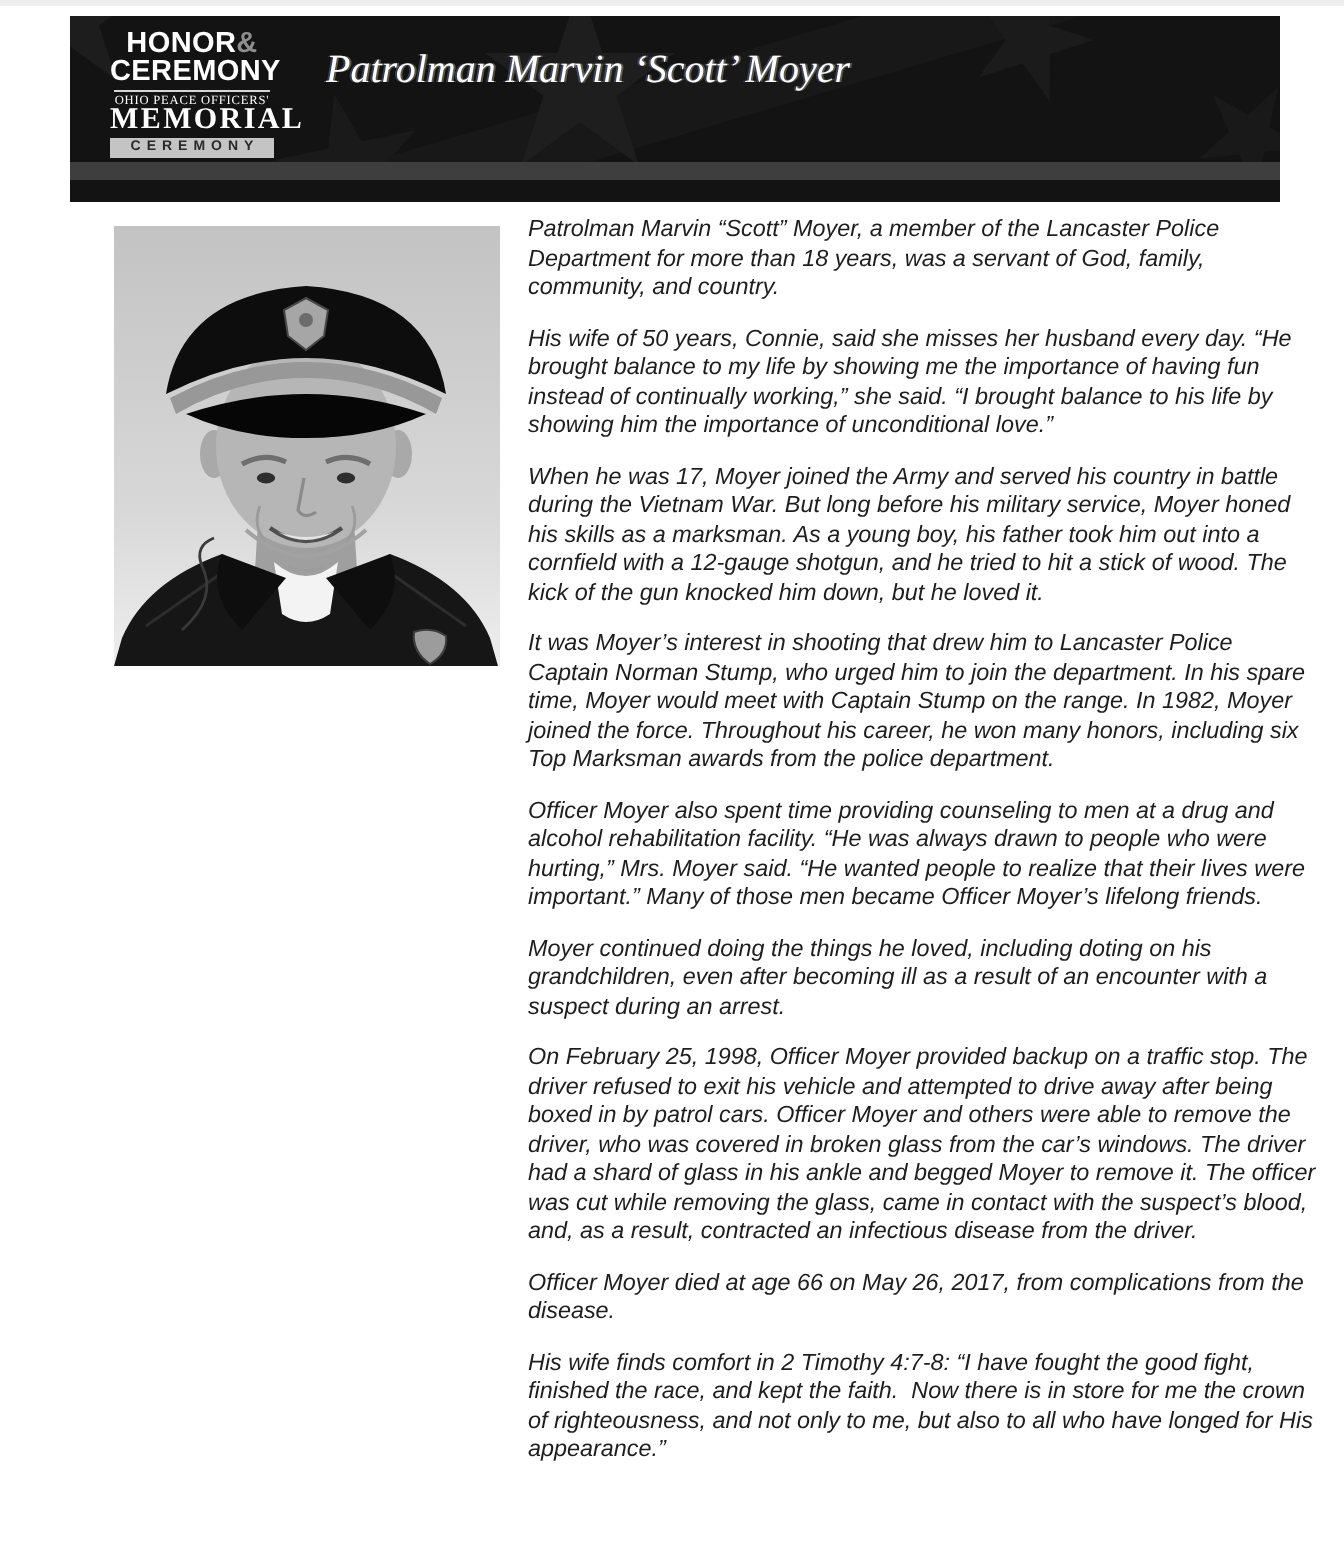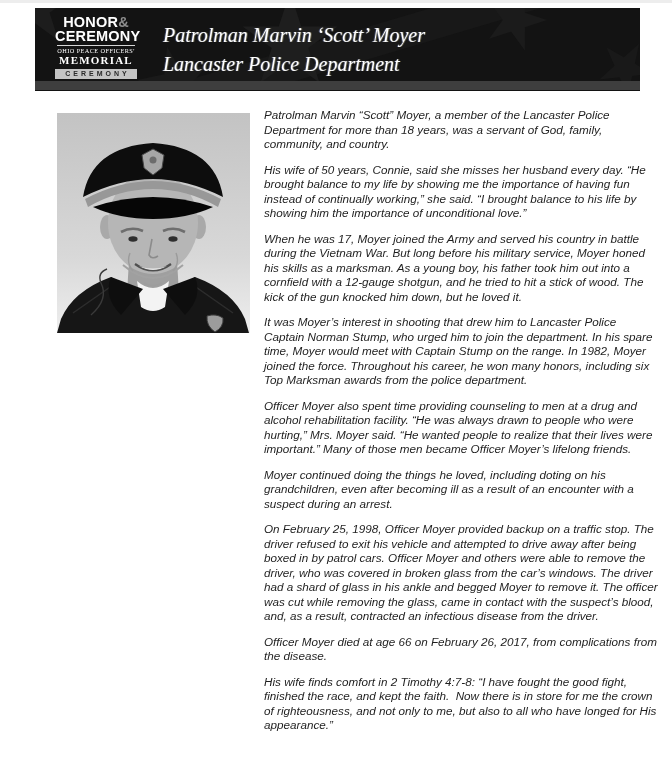--- a/index.html
+++ b/index.html
@@ -1,33 +1,33 @@
 <!DOCTYPE html>
 <html><head>
 <meta charset="utf-8">
 <style>
   html,body{margin:0;padding:0;background:#ffffff;}
   .page{position:relative;width:672px;height:779px;background:#ffffff;overflow:hidden;
         font-family:"Liberation Sans",sans-serif;}
   .top-line{position:absolute;left:0;top:0;width:672px;height:3px;background:#ededed;}
 
   
-  .header{position:absolute;left:35px;top:8px;width:605px;height:83px;background:#131313;overflow:hidden;}
+  .header{position:absolute;left:35px;top:8px;width:605px;height:93px;background:#131313;overflow:hidden;}
   .flag-bg{position:absolute;left:0;top:0;width:605px;height:73px;}
   .header-strip{position:absolute;left:35px;top:81px;width:605px;height:9px;background:#3e3e3e;}
 
   
   .logo{position:absolute;left:20px;top:7px;width:82px;text-align:center;color:#ffffff;}
   .logo-l1,.logo-l2{font-family:"Liberation Sans",sans-serif;font-weight:800;font-size:14.5px;
                     line-height:14px;letter-spacing:.2px;}
   .logo-amp{color:#8e8e8e;}
   .logo-rule{height:1px;background:#d6d6d6;margin:2px 2px 1px;}
   .logo-l3{font-family:"Liberation Serif",serif;font-size:6.3px;letter-spacing:.4px;line-height:7px;
            margin-top:1px;white-space:nowrap;}
-  .logo-l4{font-family:"Liberation Serif",serif;font-weight:700;font-size:11px;line-height:13px;
+  .logo-l4{font-family:"Liberation Serif",serif;font-weight:700;font-size:15px;line-height:13px;
            letter-spacing:1.2px;}
   .logo-l5{display:block;background:#c4c4c4;color:#2a2a2a;font-weight:700;font-size:7px;
            line-height:10px;letter-spacing:3px;margin-top:2px;padding-left:3px;}
 
   
   .title{position:absolute;left:128px;top:13px;color:#ffffff;
          font-family:"Liberation Serif",serif;font-style:italic;font-size:20px;}
   .title-line{line-height:29px;white-space:nowrap;
          text-shadow:-1px 0 0 rgba(130,160,255,.30), 1px 0 0 rgba(255,240,160,.30);}
 
@@ -61,21 +61,20 @@
       <div class="logo-l1"><span>HONOR</span><span class="logo-amp">&amp;</span></div>
       <div class="logo-l2">CEREMONY</div>
       <div class="logo-rule"></div>
       <div class="logo-l3">OHIO PEACE OFFICERS'</div>
       <div class="logo-l4">MEMORIAL</div>
       <div class="logo-l5">CEREMONY</div>
     </div>
 
     <div class="title">
       <div class="title-line">Patrolman Marvin ‘Scott’ Moyer</div>
-      <div class="title-line">Lancaster Police Department</div>
     </div>
   </header>
   <div class="header-strip"></div>
 
   <figure class="photo">
     <svg viewBox="0 0 193 220" width="193" height="220" aria-hidden="true">
       <defs>
         <linearGradient id="pbg" x1="0" y1="0" x2="0" y2="1">
           <stop offset="0" stop-color="#c3c3c3"></stop>
           <stop offset="0.65" stop-color="#d8d8d8"></stop>
@@ -132,16 +131,16 @@
   </figure>
 
   <article class="bio">
     <p>Patrolman Marvin “Scott” Moyer, a member of the Lancaster Police Department for more than 18 years, was a servant of God, family, community, and country.</p>
     <p>His wife of 50 years, Connie, said she misses her husband every day. “He brought balance to my life by showing me the importance of having fun instead of continually working,” she said. “I brought balance to his life by showing him the importance of unconditional love.”</p>
     <p>When he was 17, Moyer joined the Army and served his country in battle during the Vietnam War. But long before his military service, Moyer honed his skills as a marksman. As a young boy, his father took him out into a cornfield with a 12-gauge shotgun, and he tried to hit a stick of wood. The kick of the gun knocked him down, but he loved it.</p>
     <p>It was Moyer’s interest in shooting that drew him to Lancaster Police Captain Norman Stump, who urged him to join the department. In his spare time, Moyer would meet with Captain Stump on the range. In 1982, Moyer joined the force. Throughout his career, he won many honors, including six Top Marksman awards from the police department.</p>
     <p>Officer Moyer also spent time providing counseling to men at a drug and alcohol rehabilitation facility. “He was always drawn to people who were hurting,” Mrs. Moyer said. “He wanted people to realize that their lives were important.” Many of those men became Officer Moyer’s lifelong friends.</p>
     <p>Moyer continued doing the things he loved, including doting on his grandchildren, even after becoming ill as a result of an encounter with a suspect during an arrest.</p>
     <p>On February 25, 1998, Officer Moyer provided backup on a traffic stop. The driver refused to exit his vehicle and attempted to drive away after being boxed in by patrol cars. Officer Moyer and others were able to remove the driver, who was covered in broken glass from the car’s windows. The driver had a shard of glass in his ankle and begged Moyer to remove it. The officer was cut while removing the glass, came in contact with the suspect’s blood, and, as a result, contracted an infectious disease from the driver.</p>
-    <p>Officer Moyer died at age 66 on February 26, 2017, from complications from the disease.</p>
+    <p>Officer Moyer died at age 66 on May 26, 2017, from complications from the disease.</p>
     <p>His wife finds comfort in 2 Timothy 4:7-8: “I have fought the good fight, finished the race, and kept the faith.  Now there is in store for me the crown of righteousness, and not only to me, but also to all who have longed for His appearance.”</p>
   </article>
 </div>
 
 </body></html>

